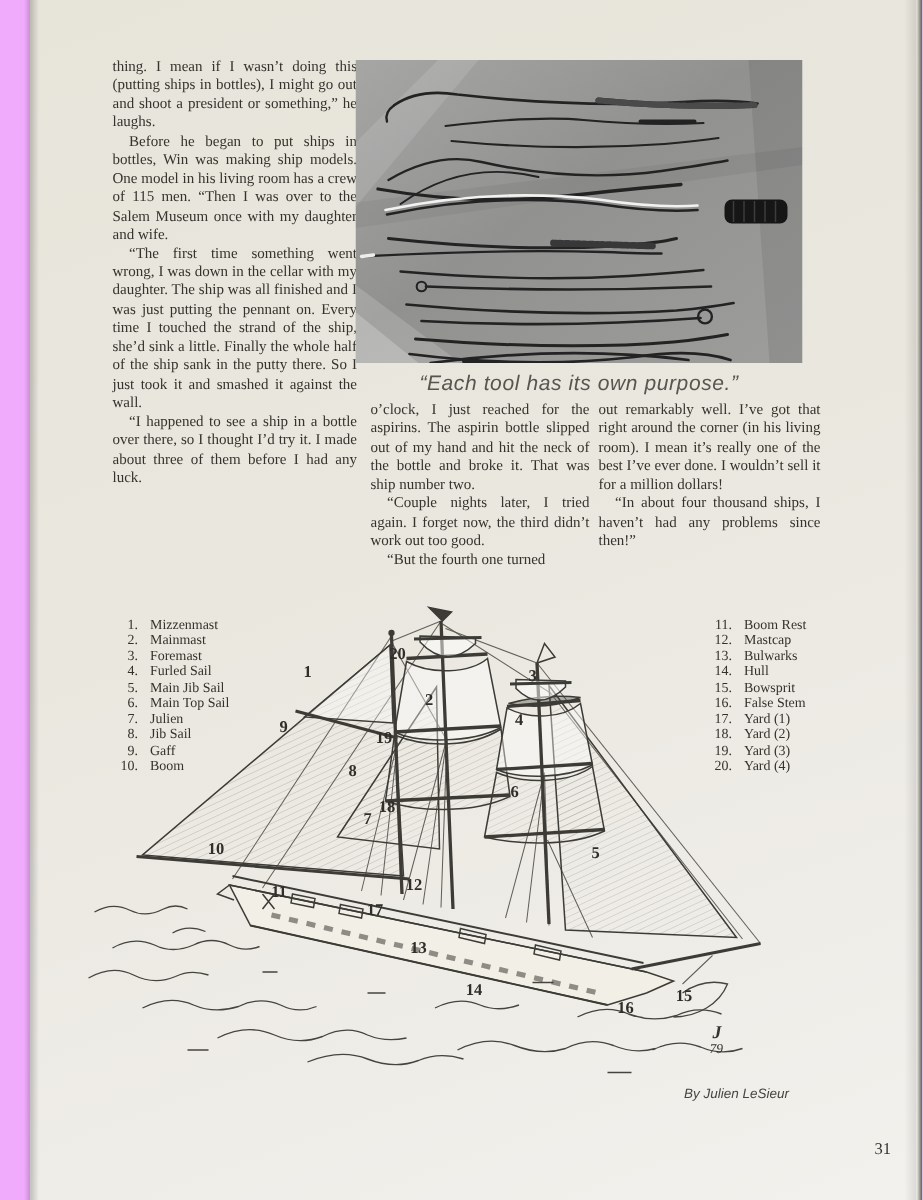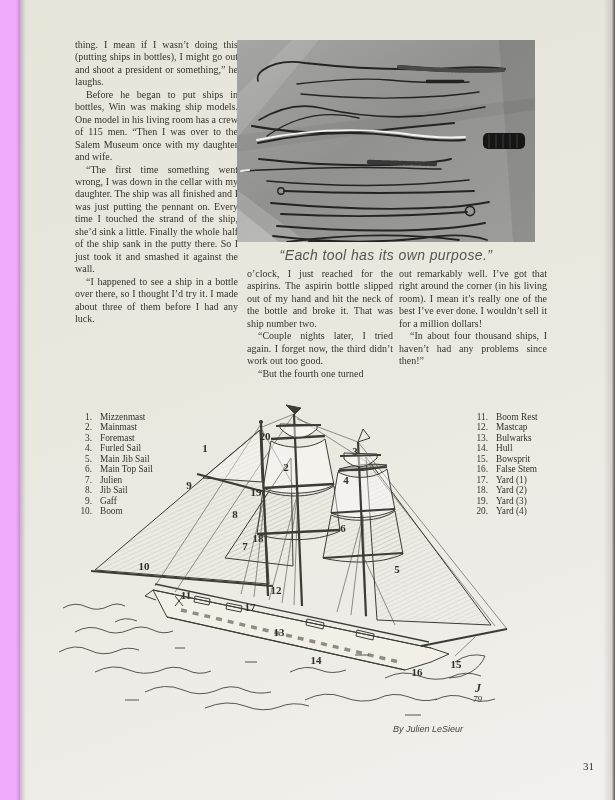--- a/index.html
+++ b/index.html
@@ -34,21 +34,21 @@
   .legend-left{left:72px;top:412px;width:126px;}
   .legend-left .num{width:20px;}
   .legend-right{left:462px;top:412px;width:126px;}
   .legend-right .num{width:26px;}
 
   .diagram{position:absolute;left:55px;top:400px;width:460px;height:332px;}
   .diagram svg{position:absolute;left:0;top:0;}
   .callout{position:absolute;transform:translate(-50%,-50%);
            font-size:11px;font-weight:600;color:#2f2e29;}
 
-  .credit{position:absolute;left:330px;top:724px;width:196px;text-align:center;
+  .credit{position:absolute;left:330px;top:724px;width:196px;text-align:right;
           font-family:"Liberation Sans",sans-serif;font-style:italic;
           font-size:9px;color:#47453f;}
   .pagenum{position:absolute;left:556px;top:760px;width:38px;text-align:right;
            font-size:11px;color:#34322c;}
 </style>
 </head>
 <body>
 
 <div class="scan">
   <div class="paper"></div>

